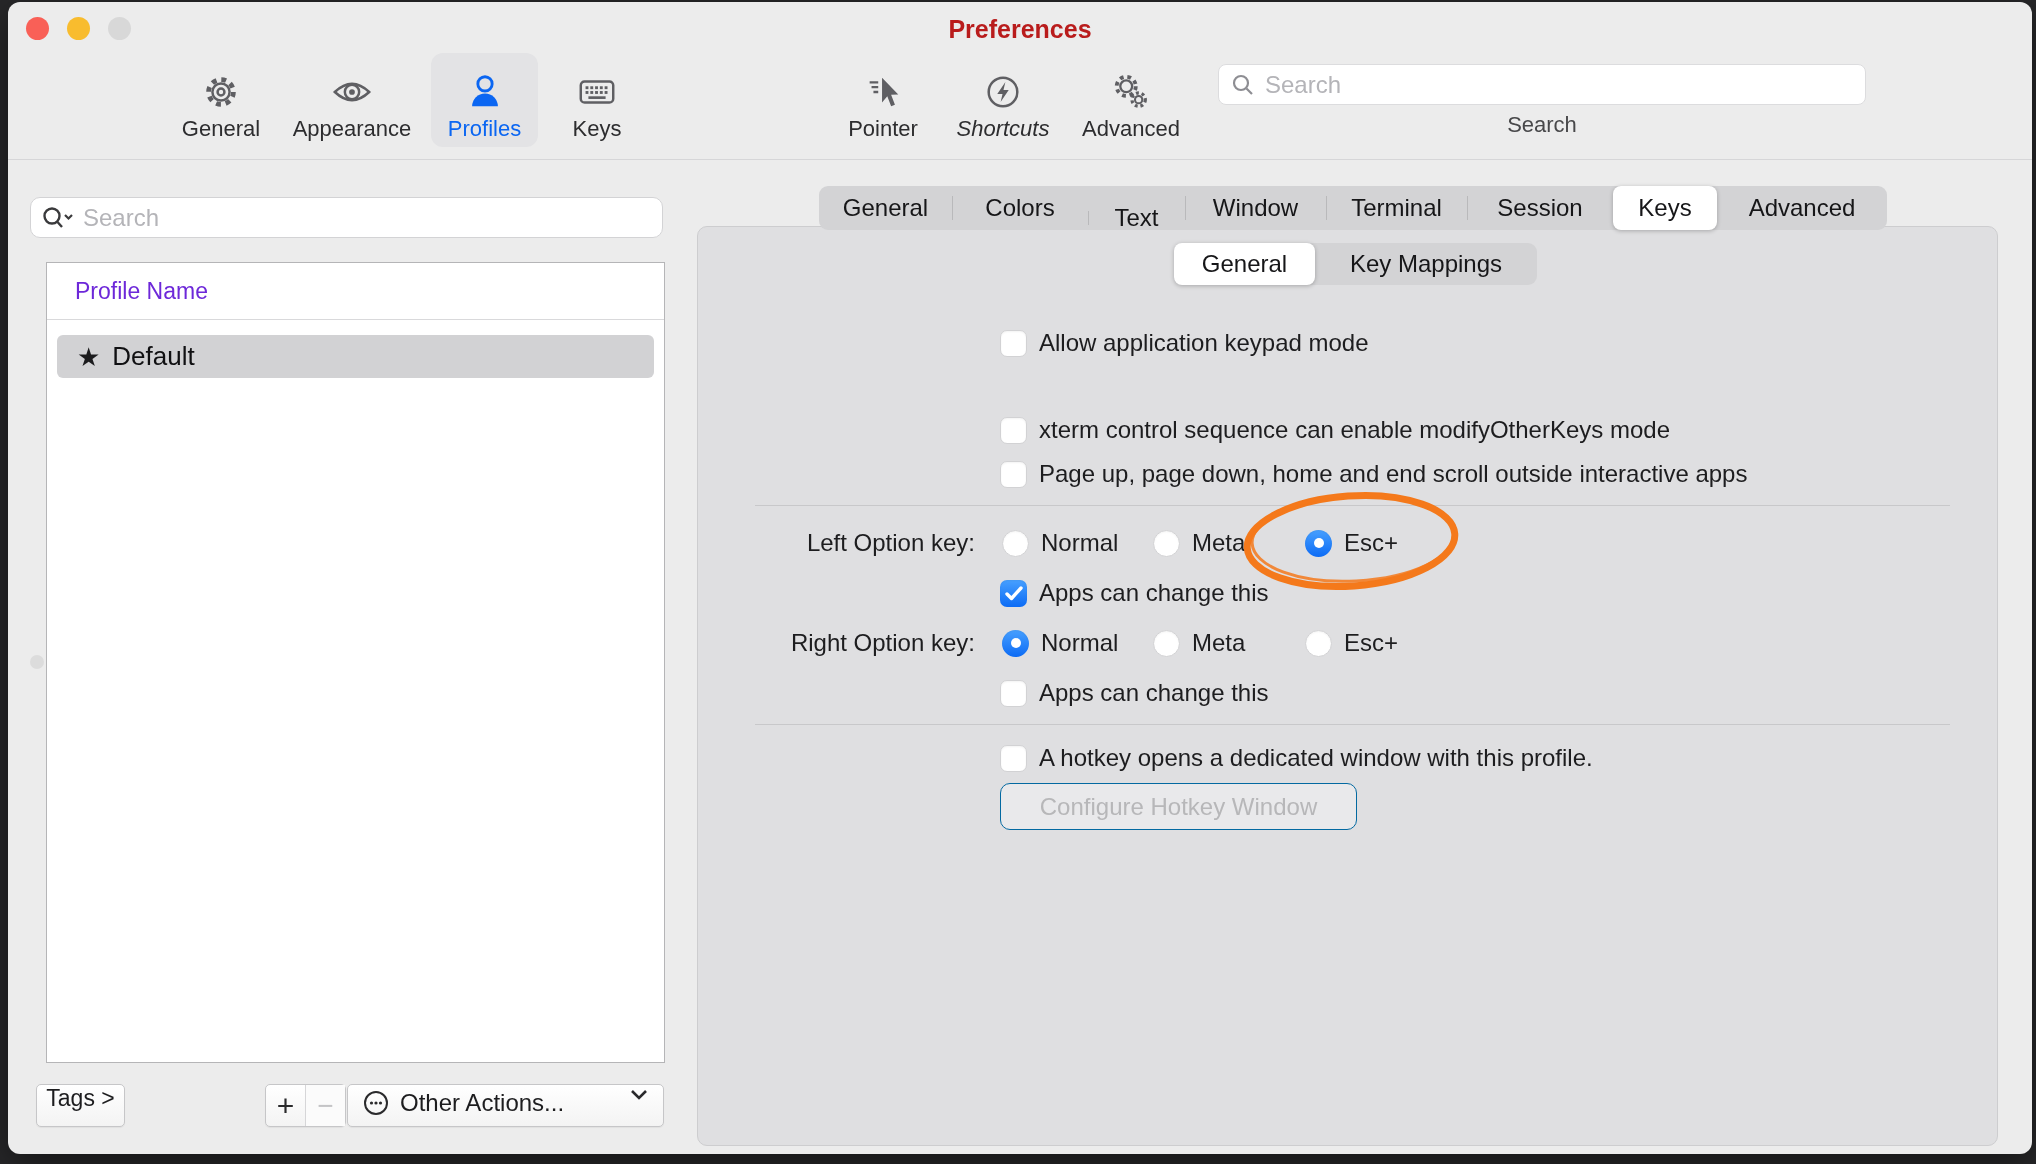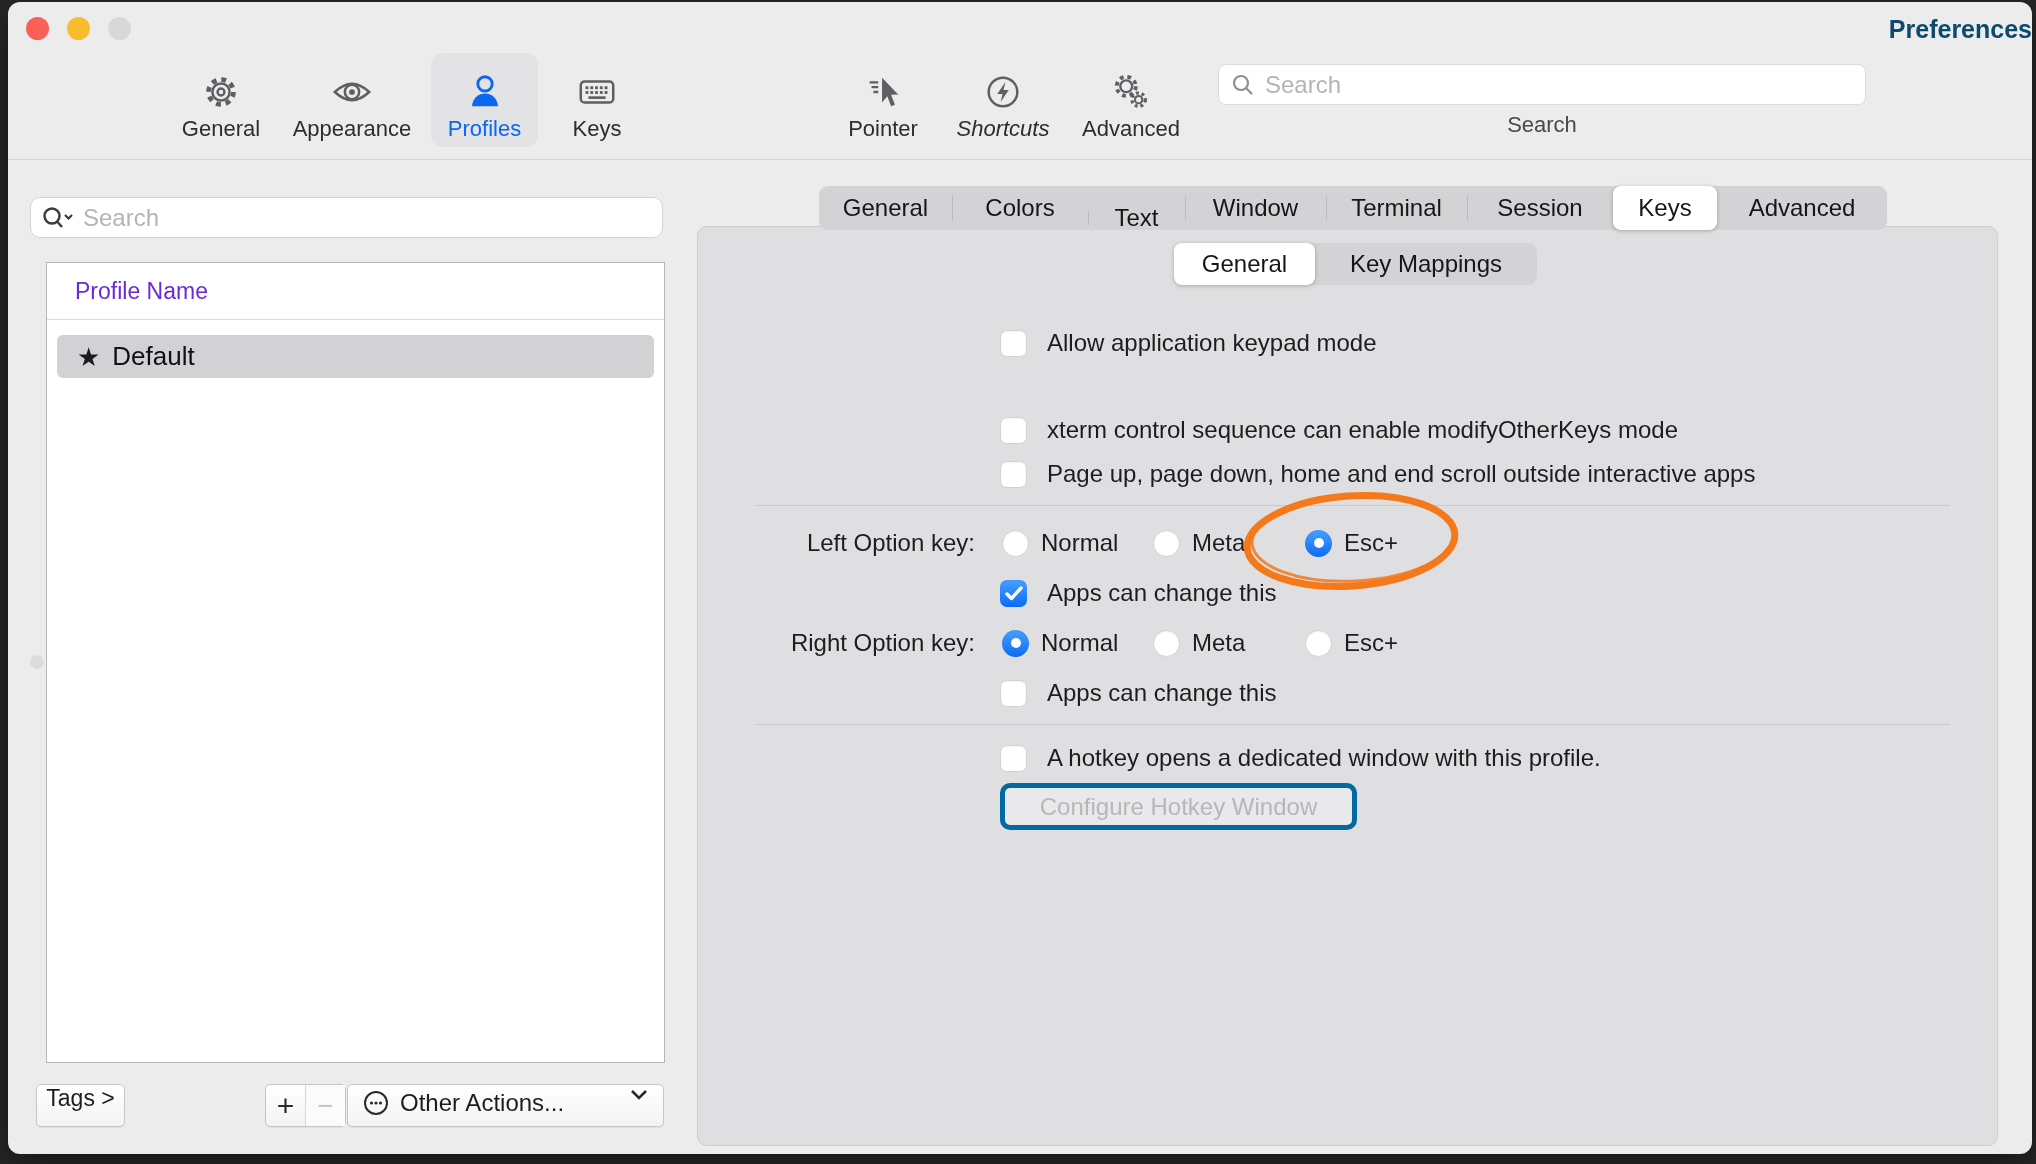--- a/index.html
+++ b/index.html
@@ -4,21 +4,21 @@
 <style>
   html,body{margin:0;padding:0;}
   body{background:#28282a;font-family:"Liberation Sans","DejaVu Sans",sans-serif;
        -webkit-font-smoothing:antialiased;}
   .stage{position:relative;width:2036px;height:1164px;background:#28282a;overflow:hidden;}
   .abs{position:absolute;}
   .window{left:8px;top:2px;width:2024px;height:1152px;background:#ececec;border-radius:12px;
           box-shadow:0 10px 40px rgba(0,0,0,.5);overflow:hidden;}
 
   
-  .title{top:13px;left:0;width:100%;text-align:right;font-size:25px;font-weight:700;color:#0c4a6e;}
+  .title{top:13px;left:0;width:100%;text-align:center;font-size:25px;font-weight:700;color:#b91c1c;}
   .tl{width:23px;height:23px;border-radius:50%;top:15px;}
 
   
   .tb-item{top:51px;height:89px;display:flex;flex-direction:column;align-items:center;
            justify-content:flex-end;padding-bottom:5px;gap:3px;border-radius:12px;}
   .tb-item .lbl{font-size:22px;color:#2d2d2f;white-space:nowrap;}
   .tb-item.selected{background:#e3e3e5;}
   .tb-item.selected .lbl{color:#0b66f2;}
   .tb-sep{top:157px;left:0;width:100%;height:1px;background:#d6d6d8;}
   .tb-search{left:1210px;top:62px;width:648px;height:41px;background:#fff;border:1px solid #dcdcde;
@@ -65,27 +65,27 @@
   .seg:not(.sel):not(.no-sep)::before{content:"";position:absolute;left:0;top:22%;bottom:22%;width:1px;background:#b9b9bb;}
 
   .cb{width:27px;height:27px;border-radius:7px;background:#fff;border:1px solid #d2d2d4;
       box-shadow:inset 0 1px 2px rgba(0,0,0,.05);box-sizing:border-box;flex:none;}
   .cb.checked{background:linear-gradient(#47a0ff,#0c6bf5);border:none;display:flex;align-items:center;justify-content:center;}
   .radio{width:27px;height:27px;border-radius:50%;background:#fff;border:1px solid #d2d2d4;
          box-shadow:inset 0 1px 2px rgba(0,0,0,.05);box-sizing:border-box;flex:none;position:relative;}
   .radio.selected{background:linear-gradient(#47a0ff,#0c6bf5);border:none;}
   .radio.selected::after{content:"";position:absolute;left:50%;top:50%;width:10px;height:10px;margin:-5px 0 0 -5px;
                          border-radius:50%;background:#fff;}
-  .row{display:flex;align-items:center;gap:20px;}
+  .row{display:flex;align-items:center;gap:12px;}
   .row .txt{font-size:24px;color:#1d1d1f;white-space:nowrap;}
   .help-dot{width:31px;height:31px;border-radius:50%;background:#fff;box-shadow:0 0 2px rgba(0,0,0,.3);
             display:flex;align-items:center;justify-content:center;font-size:19px;font-weight:700;color:#535355;margin-left:4px;}
   .psep{height:1px;background:#c8c8ca;left:747px;width:1195px;}
   .opt-label{width:278px;left:689px;text-align:right;font-size:24px;color:#1d1d1f;line-height:28px;}
-  .dis-btn{left:992px;top:781px;width:357px;height:47px;background:#e9e9eb;border:5px solid #0369a1;border-radius:10px;
+  .dis-btn{left:992px;top:781px;width:357px;height:47px;background:#e9e9eb;border:1px solid #0369a1;border-radius:10px;
            display:flex;align-items:center;justify-content:center;font-size:24px;color:#b7b7b9;box-sizing:border-box;}
   svg{display:block;}
 </style>
 </head>
 <body>
 
 <div class="stage">
   <div class="abs window">
 
     <div class="abs title">Preferences</div>

